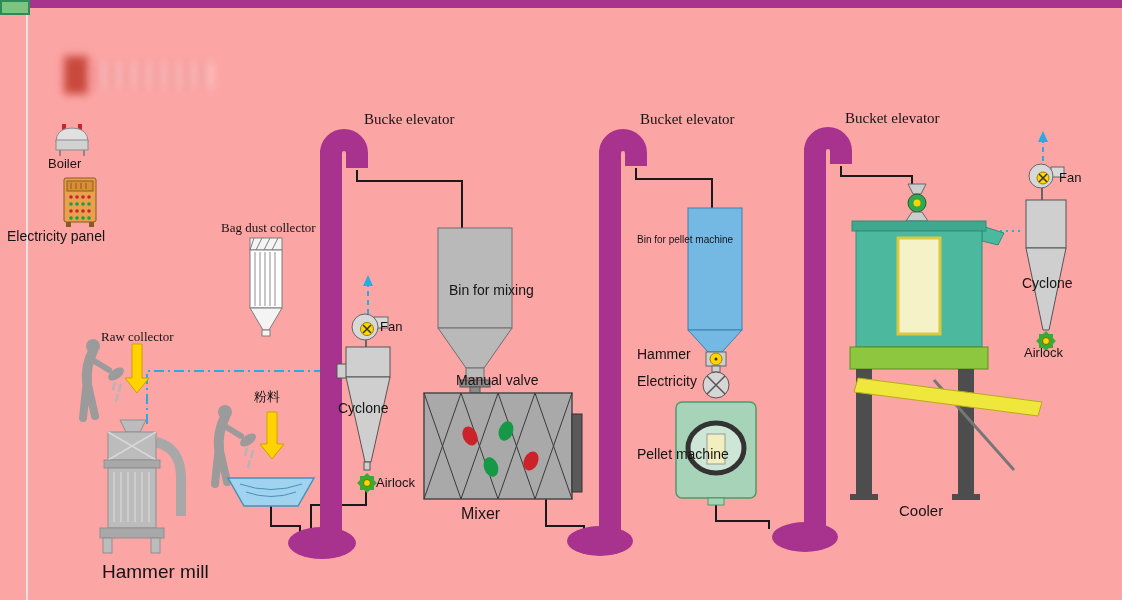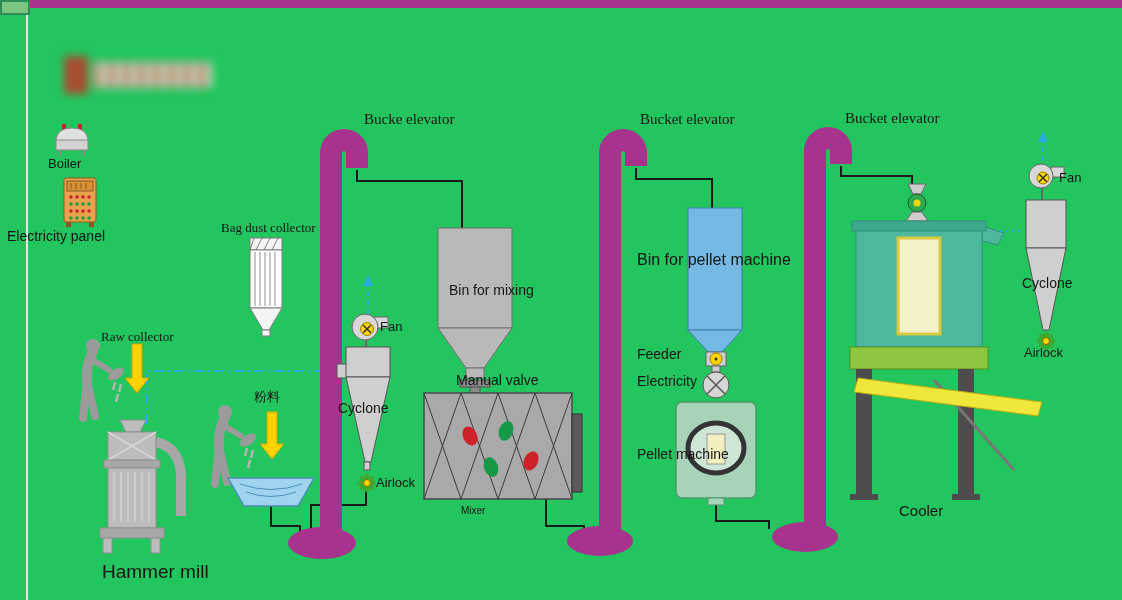--- a/index.html
+++ b/index.html
@@ -1,16 +1,16 @@
 <!DOCTYPE html>
 <html><head>
 <meta charset="utf-8">
 <style>
   html,body{margin:0;padding:0;background:#fff;}
-  .stage{position:relative;width:1122px;height:600px;background:#22c55e;overflow:hidden;
+  .stage{position:relative;width:1122px;height:600px;background:#fca5a5;overflow:hidden;
          font-family:"Liberation Sans",sans-serif;color:#111;}
   .lbl{position:absolute;white-space:nowrap;color:#141414;line-height:1.1;z-index:5;}
   .serif{font-family:"Liberation Serif",serif;}
   .topbar{position:absolute;left:30px;top:0;width:1092px;height:8px;background:#A8338F;z-index:4;}
   .corner{position:absolute;left:0;top:0;width:30px;height:15px;background:#7CC47F;
           border:2px solid #2E8B57;box-sizing:border-box;z-index:4;}
   .leftline{position:absolute;left:26px;top:15px;width:2px;height:585px;background:#e3e3e3;z-index:1;}
   .logo{position:absolute;left:64px;top:54px;width:150px;height:42px;z-index:3;}
   .logo .b1{position:absolute;left:0;top:2px;width:24px;height:38px;background:#c0392b;filter:blur(4px);opacity:.85;}
   .logo .b2{position:absolute;left:28px;top:8px;width:120px;height:26px;filter:blur(5px);opacity:.75;
@@ -254,23 +254,23 @@
   <div class="lbl" style="left:7px;top:229px;font-size:14px">Electricity panel</div>
   <div class="lbl serif" style="left:221px;top:221px;font-size:13px">Bag dust collector</div>
   <div class="lbl serif" style="left:101px;top:330px;font-size:13px">Raw collector</div>
   <div class="lbl" style="left:254px;top:390px;font-size:13px">粉料</div>
   <div class="lbl" style="left:102px;top:562px;font-size:19px">Hammer mill</div>
   <div class="lbl" style="left:380px;top:320px;font-size:13px">Fan</div>
   <div class="lbl" style="left:338px;top:401px;font-size:14px">Cyclone</div>
   <div class="lbl" style="left:376px;top:476px;font-size:13px">Airlock</div>
   <div class="lbl" style="left:449px;top:283px;font-size:14px">Bin for mixing</div>
   <div class="lbl" style="left:456px;top:373px;font-size:14px">Manual valve</div>
-  <div class="lbl" style="left:461px;top:505px;font-size:10px">Mixer</div>
-  <div class="lbl" style="left:637px;top:251px;font-size:16px">Bin for pellet machine</div>
-  <div class="lbl" style="left:637px;top:347px;font-size:14px">Feeder</div>
+  <div class="lbl" style="left:461px;top:505px;font-size:16px">Mixer</div>
+  <div class="lbl" style="left:637px;top:234px;font-size:10px">Bin for pellet machine</div>
+  <div class="lbl" style="left:637px;top:347px;font-size:14px">Hammer</div>
   <div class="lbl" style="left:637px;top:374px;font-size:14px">Electricity</div>
   <div class="lbl" style="left:637px;top:447px;font-size:14px">Pellet machine</div>
   <div class="lbl" style="left:899px;top:503px;font-size:15px">Cooler</div>
   <div class="lbl" style="left:1059px;top:171px;font-size:13px">Fan</div>
   <div class="lbl" style="left:1022px;top:276px;font-size:14px">Cyclone</div>
   <div class="lbl" style="left:1024px;top:346px;font-size:13px">Airlock</div>
 
 </div>
 
 </body></html>

